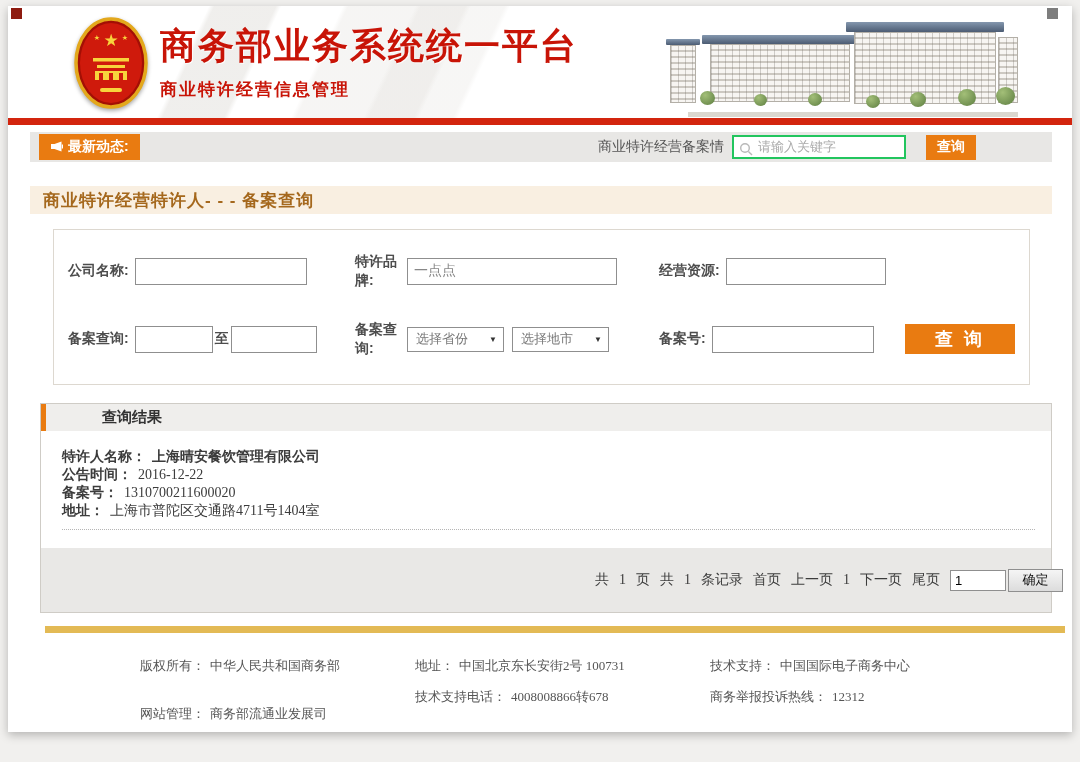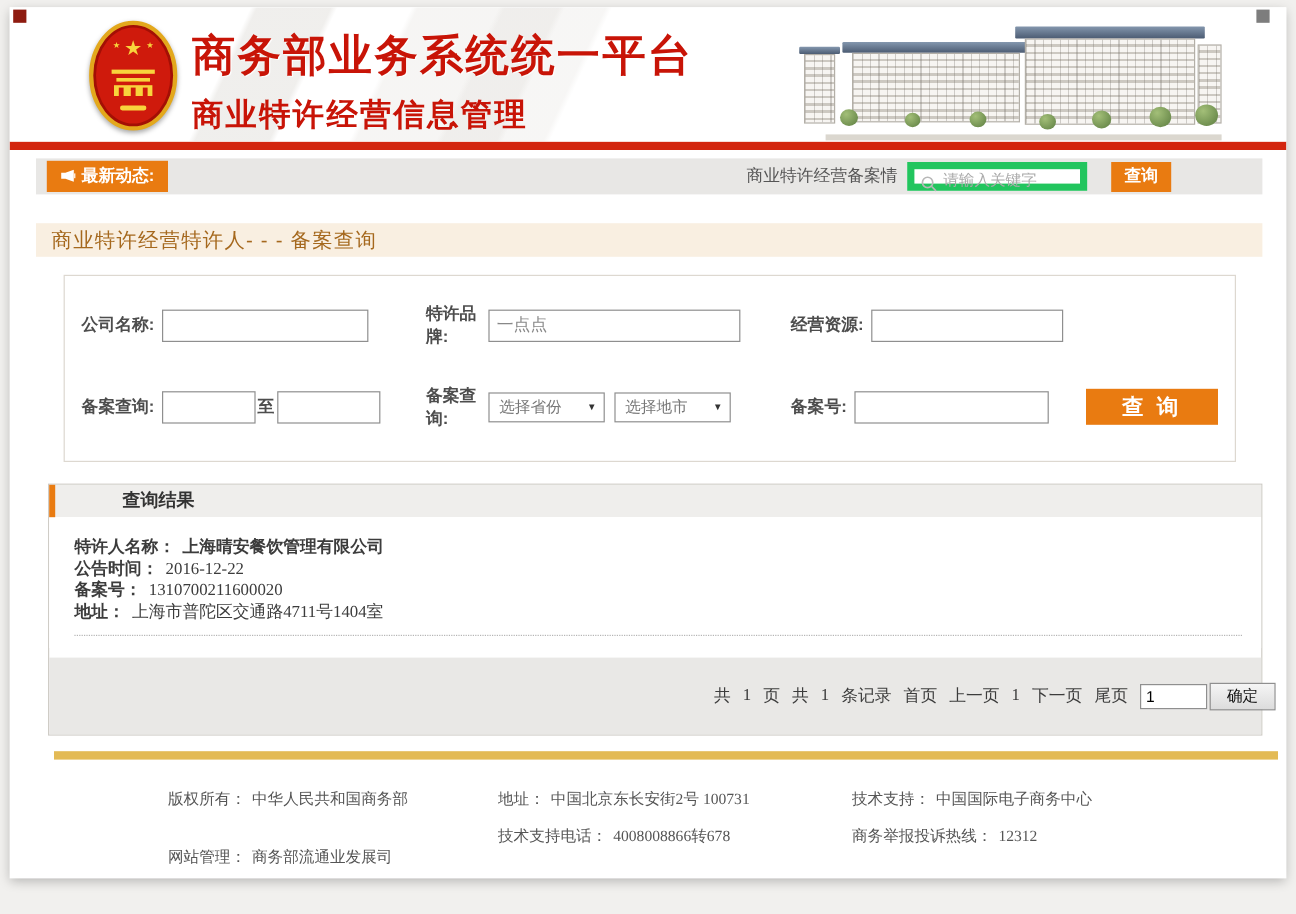--- a/index.html
+++ b/index.html
@@ -16,21 +16,21 @@
        linear-gradient(115deg, transparent 30%, rgba(214,210,204,.22) 30.5%, rgba(214,210,204,.22) 41%, transparent 41.5%),
        linear-gradient(295deg, transparent 55%, rgba(210,206,200,.18) 55.5%, rgba(210,206,200,.18) 63%, transparent 63.5%); }
   .corner { position:absolute; width:11px; height:11px; top:2px; }
   .corner-l { left:3px;  background:#8e1b10; }
   .corner-r { right:14px; background:#7d7d7d; }
   .emblem { position:absolute; left:64px; top:9px; width:78px; height:96px;
             filter:drop-shadow(0 2px 2px rgba(0,0,0,.35)); }
   .titles { position:absolute; left:152px; top:16px; }
   .t1 { font-size:36px; font-weight:bold; color:#c81407; letter-spacing:2px;
         text-shadow:1px 1px 0 rgba(255,255,255,.8); }
-  .t2 { font-size:26px; font-weight:bold; color:#c81407; letter-spacing:2px; margin-top:7px; }
+  .t2 { font-size:17px; font-weight:bold; color:#c81407; letter-spacing:2px; margin-top:7px; }
 
   
   .building { position:absolute; right:52px; bottom:1px; width:362px; height:102px; }
   .building > div { position:absolute; }
   .bld { border:1px solid #b3afa7;
      background:
        repeating-linear-gradient(90deg, rgba(112,107,100,.30) 0 1px, transparent 1px 7px),
        repeating-linear-gradient(180deg, #f7f5f2 0 4px, #ccc8c1 4px 6px); }
   .roof { background:linear-gradient(#8497ae, #4c5c73); border-radius:1px; }
   .tree { border-radius:50%; background:radial-gradient(circle at 35% 30%, #a3bf78, #5c7d40); }
@@ -38,32 +38,32 @@
 
   .redbar { height:7px; background:#d3250e; }
 
   
   .newsbar { margin:7px 20px 0 22px; height:30px; background:#e8e7e5;
              display:flex; align-items:center; }
   .badge { margin-left:9px; height:26px; padding:0 11px; background:#e97b11; color:#fff;
            display:flex; align-items:center; gap:5px; font-size:14px; font-weight:bold; cursor:pointer; }
   .nb-right { margin-left:auto; margin-right:76px; display:flex; align-items:center; }
   .nb-label { font-size:14px; color:#555; margin-right:8px; }
-  .nb-search { position:relative; width:150px; height:24px; background:#fff; border:6px solid #22c55e; }
+  .nb-search { position:relative; width:174px; height:24px; background:#fff; border:2px solid #22c55e; }
   .nb-search svg { position:absolute; left:5px; top:5px; }
   .nb-search input { width:100%; height:100%; border:none; outline:none; padding:0 4px 0 24px;
                      font-size:13px; font-family:"Liberation Serif", serif; color:#555; background:transparent; }
   .nb-search input::placeholder { color:#aaa; }
   .btn-sm { margin-left:20px; width:50px; height:25px; background:#e97b11; color:#fff;
             border:none; font-size:14px; font-weight:bold; cursor:pointer; }
 
   
   .sec-title { margin:24px 20px 0 22px; height:28px; background:#f9efe1;
                display:flex; align-items:center; padding-left:13px;
-               font-size:17px; font-weight:normal; color:#a5681d; letter-spacing:1px; }
+               font-size:17px; font-weight:bold; color:#a5681d; letter-spacing:1px; }
 
   
   .form-panel { margin:15px 42px 0 45px; border:1px solid #ddd8d0; padding:22px 14px 26px 6px; }
   .form-row { display:flex; align-items:center; }
   .form-row + .form-row { margin-top:30px; }
   .flabel { font-size:14px; font-weight:bold; color:#4d4d4d; margin-right:6px; white-space:nowrap; }
   .flabel.wrap { white-space:normal; width:46px; line-height:19px; word-break:break-all; }
   .inp { height:27px; border:1px solid #8f8f8f; background:#fff; padding:0 6px;
          font-size:14px; font-family:"Liberation Serif", serif; color:#888; outline:none; }
   .fg { display:flex; align-items:center; }

